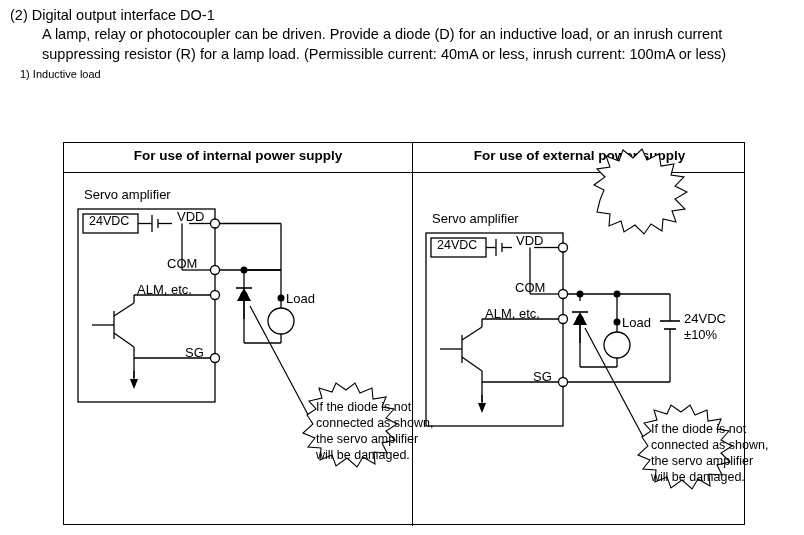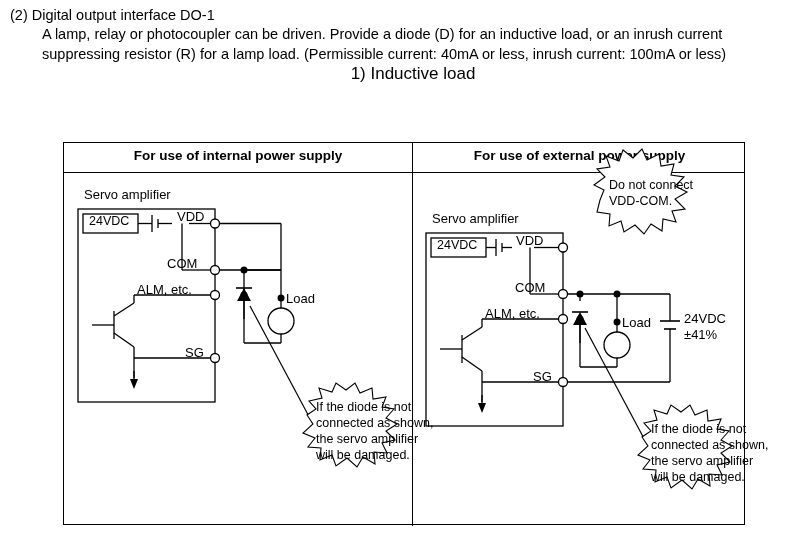--- a/index.html
+++ b/index.html
@@ -32,24 +32,23 @@
     line-height: 19px;
     white-space: nowrap;
   }
   .hdr-body {
     margin-left: 32px;
     font-size: 14.5px;
     line-height: 19.5px;
     width: 745px;
   }
   .hdr-line5 {
-    margin-left: 26px;
-    font-size: 17px;
+    margin-left: 10px;
+    font-size: 11px;
     line-height: 20px;
-    text-align: center;
   }
   
   .figure {
     position: absolute;
     left: 63px;
     top: 142px;
     width: 682px;
     height: 383px;
     border: 1px solid #000;
     box-sizing: border-box;
@@ -276,26 +275,22 @@
     </div>
 
     <div class="lbl" style="left:368px; top:68px;">Servo amplifier</div>
     <div class="lbl sm" style="left:373px; top:95px;">24VDC</div>
     <div class="lbl" style="left:452px; top:90px;">VDD</div>
     <div class="lbl" style="left:451px; top:137px;">COM</div>
     <div class="lbl" style="left:421px; top:163px;">ALM, etc.</div>
     <div class="lbl" style="left:469px; top:226px;">SG</div>
     <div class="lbl" style="left:558px; top:172px;">Load</div>
     <div class="lbl" style="left:620px; top:168px;">24VDC</div>
-    <div class="lbl" style="left:620px; top:184px;">±41%</div>
-
-    <div class="balloon-text" style="left:545px; top:34px;">
-      <div>Do not connect</div>
-      <div>VDD-COM.</div>
-    </div>
+    <div class="lbl" style="left:620px; top:184px;">±10%</div>
+
 
     <div class="balloon-text" style="left:587px; top:278px;">
       <div>If the diode is not</div>
       <div>connected as shown,</div>
       <div>the servo amplifier</div>
       <div>will be damaged.</div>
     </div>
 
   </div>
 </div>

